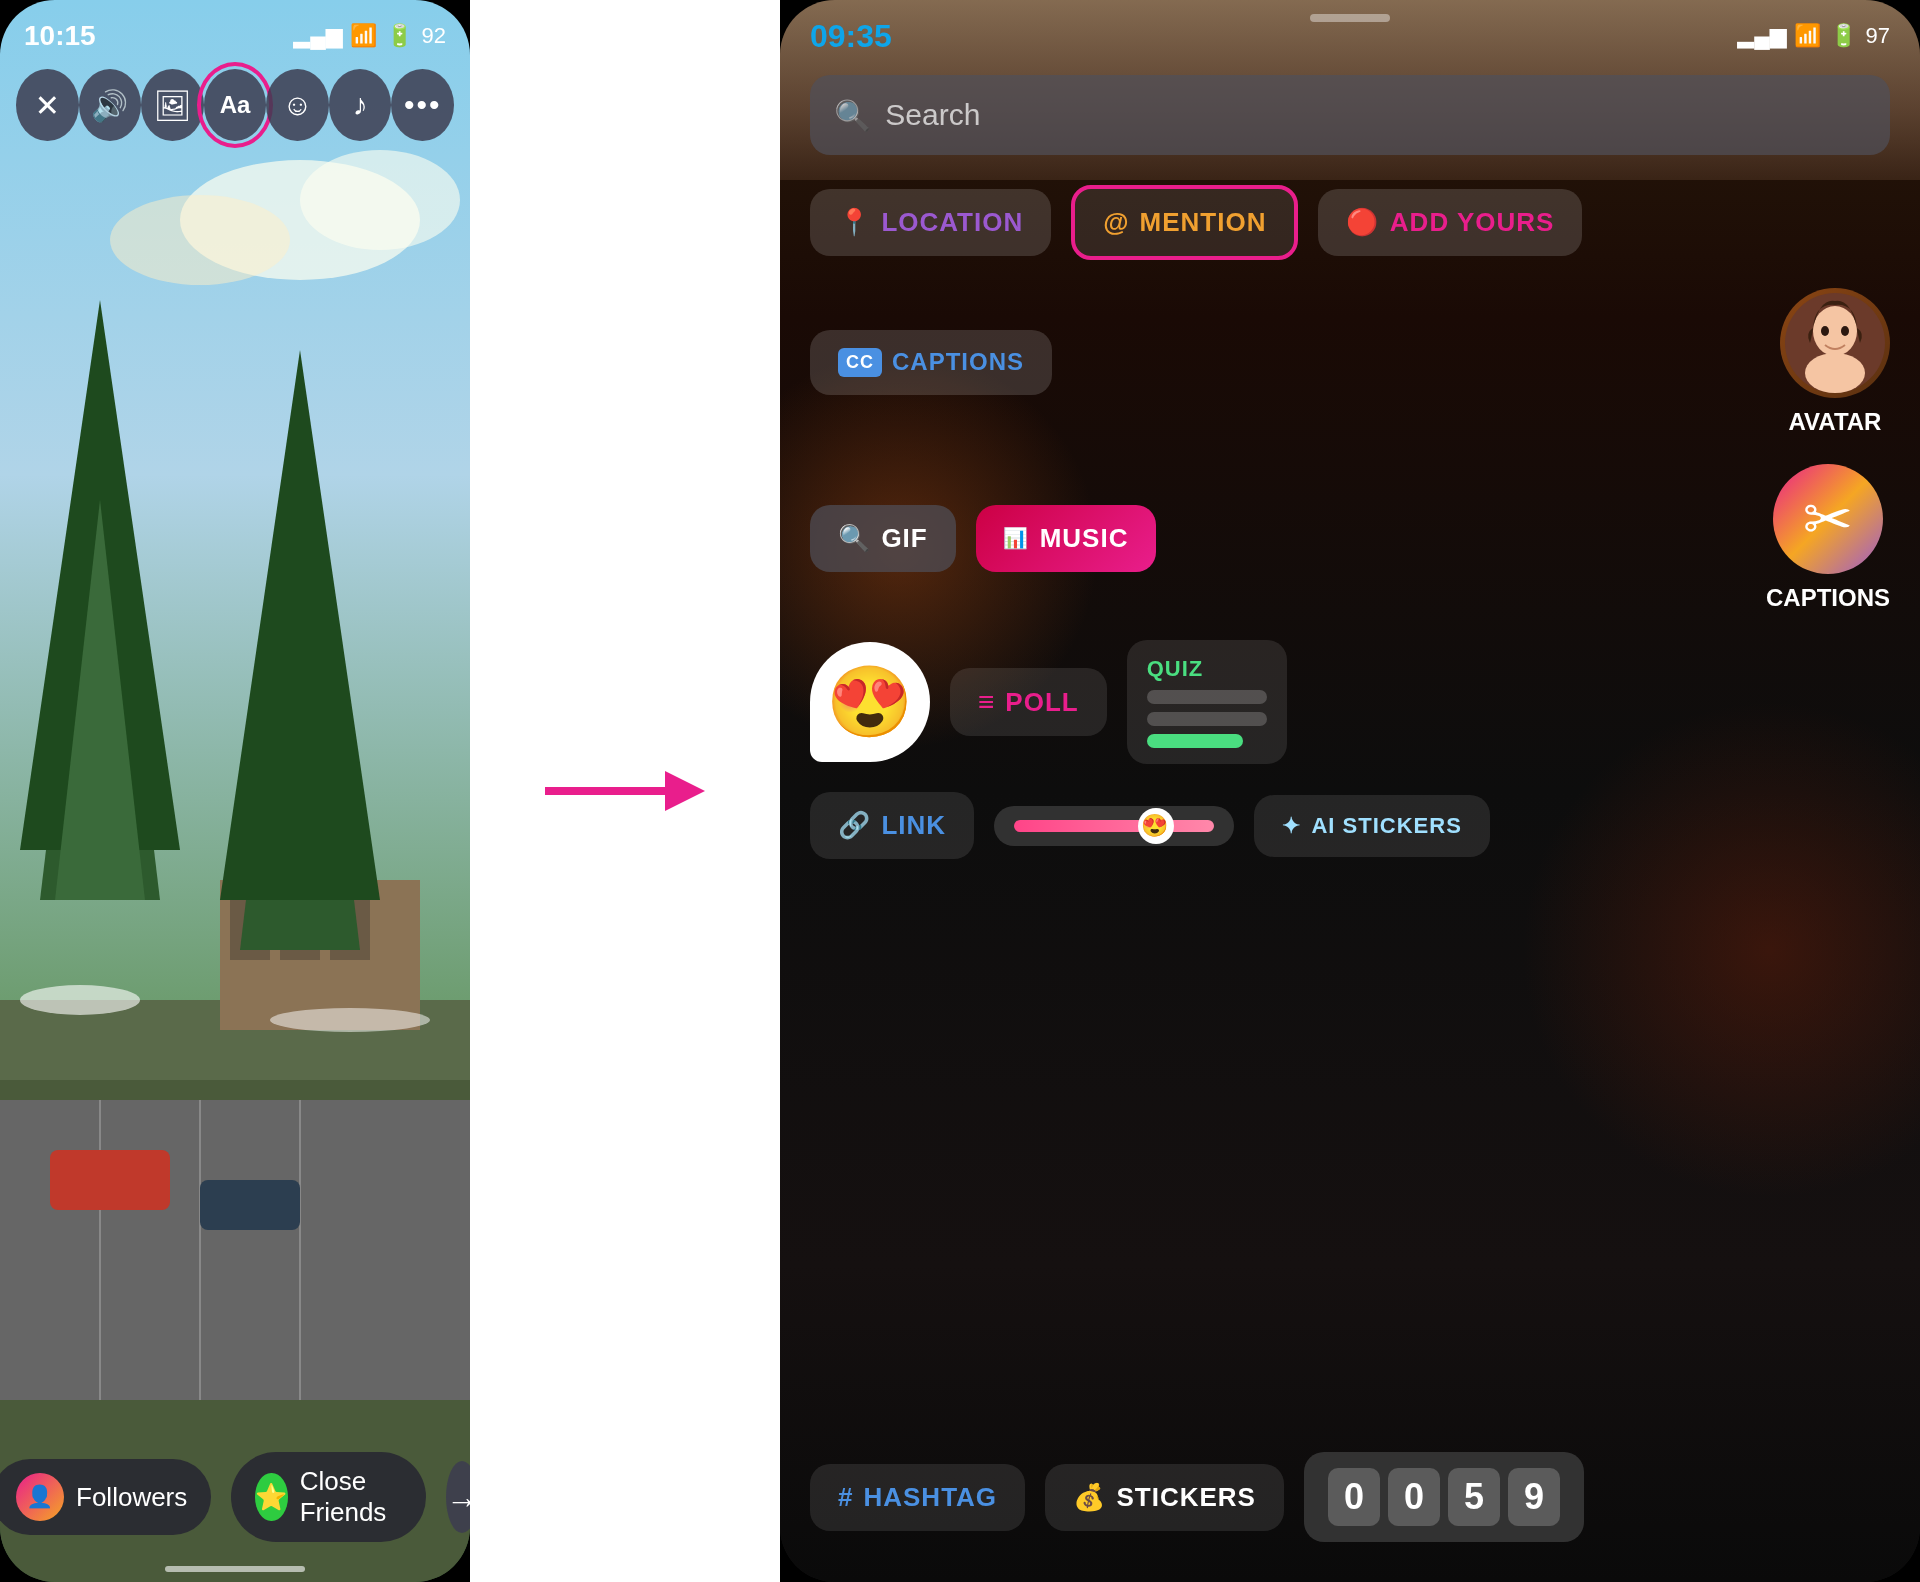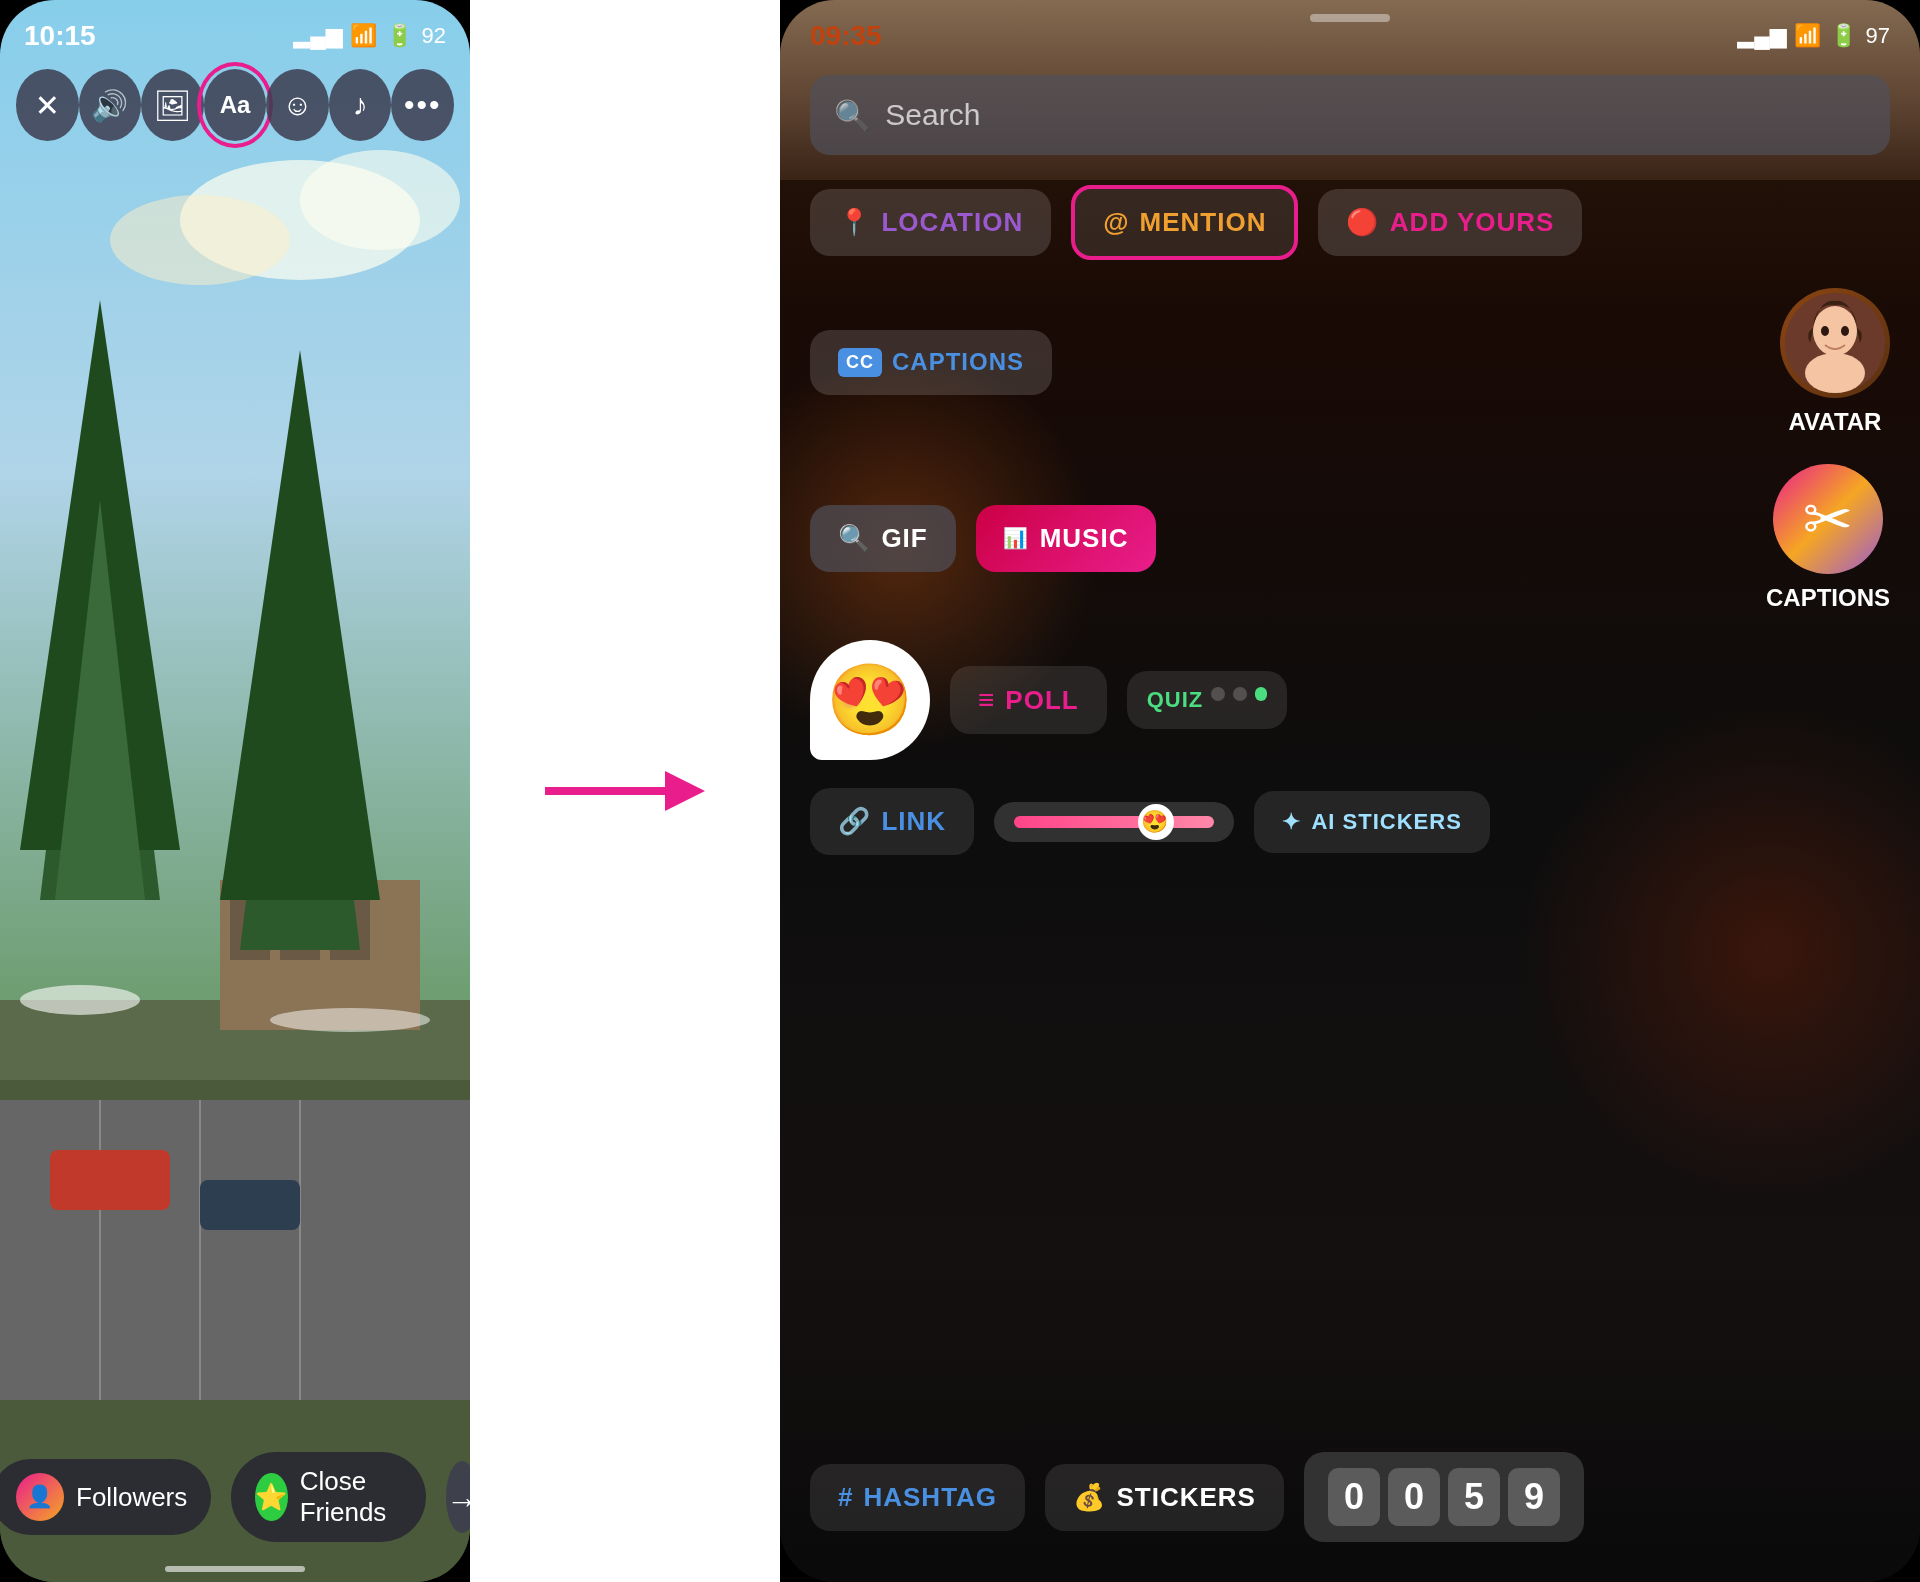--- a/index.html
+++ b/index.html
@@ -233,22 +233,22 @@
       position: absolute;
       top: 0; left: 0; right: 0;
       height: 60px;
       z-index: 30;
       display: flex;
       align-items: center;
       justify-content: space-between;
       padding: 12px 30px 0;
     }
     .status-time-right {
-      color: #c2410c;
-      font-size: 28px;
+      color: #0ea5e9;
+      font-size: 32px;
       font-weight: 600;
     }
     .status-icons-right {
       display: flex;
       align-items: center;
       gap: 8px;
       color: #fff;
       font-size: 22px;
     }
 
@@ -436,21 +436,21 @@
       position: relative;
     }
 
     
     .quiz-chip {
       background: rgba(255,255,255,0.1);
       border-radius: 20px;
       padding: 16px 20px;
       min-width: 160px;
       display: flex;
-      flex-direction: row;
+      flex-direction: column;
       gap: 8px;
       cursor: pointer;
     }
     .quiz-label {
       color: #4ade80;
       font-size: 22px;
       font-weight: 700;
       letter-spacing: 1px;
     }
     .quiz-bar {

